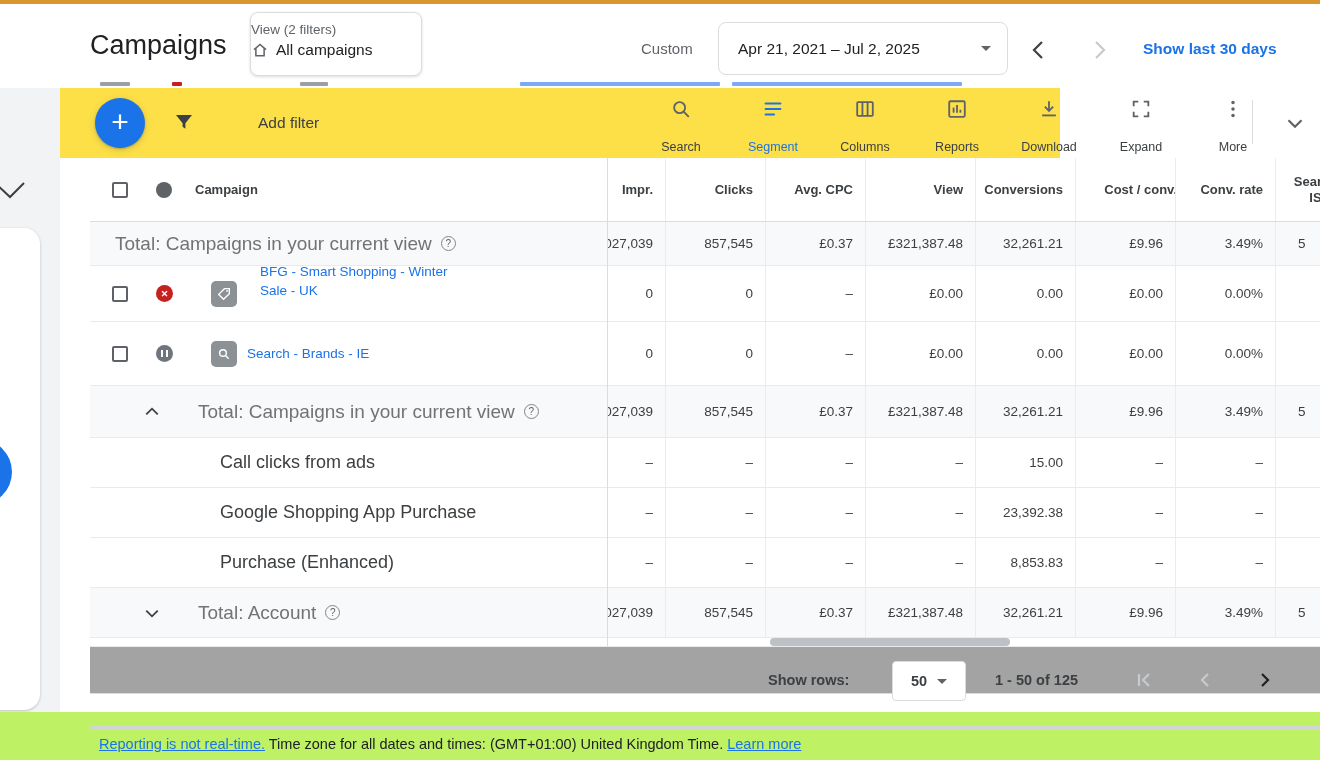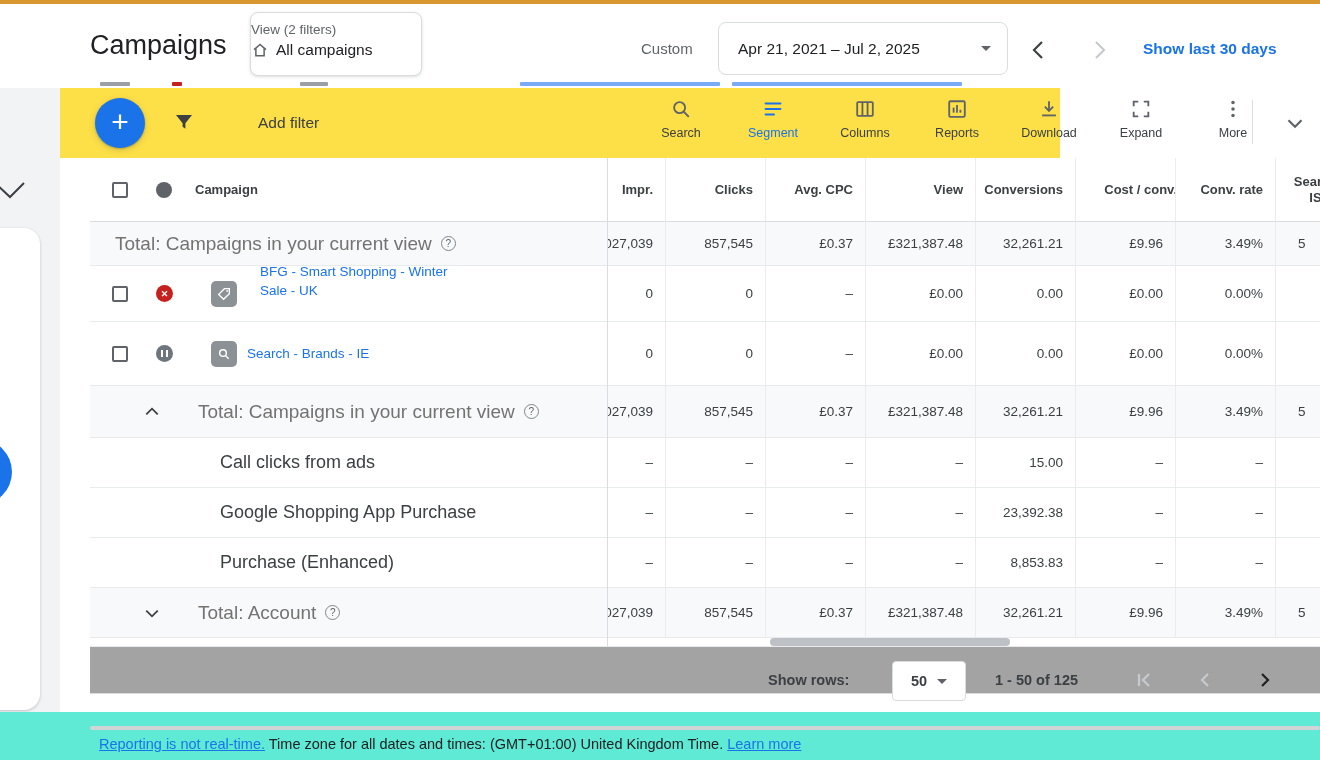--- a/index.html
+++ b/index.html
@@ -44,21 +44,21 @@
 
   
   .toolbar { position:absolute; left:0; top:0; width:1000px; height:70px; background:#fde047; }
   .fab { position:absolute; left:35px; top:10px; width:50px; height:50px; border-radius:50%; background:#1a73e8;
          box-shadow:0 1px 2px rgba(60,64,67,.3), 0 2px 6px 1px rgba(60,64,67,.15);
          display:flex; align-items:center; justify-content:center; cursor:pointer; }
   .fab::before { content:"+"; color:#fff; font-size:30px; font-weight:400; line-height:1; margin-top:-3px; }
   .funnel { position:absolute; left:112px; top:22px; cursor:pointer; }
   .add-filter { position:absolute; left:198px; top:26px; font-size:15.5px; color:#3c4043; cursor:pointer; }
   .tb-actions { position:absolute; left:575px; top:10px; display:flex; }
-  .tb-action { width:92px; display:flex; flex-direction:column; align-items:center; gap:6px; cursor:pointer; }
+  .tb-action { width:92px; display:flex; flex-direction:column; align-items:center; gap:20px; cursor:pointer; }
   .tb-action .lbl { font-size:12.5px; color:#3c4043; }
   .tb-action.active .lbl { color:#1a73e8; }
   .tb-divider { position:absolute; left:1192px; top:12px; width:1px; height:44px; background:#dadce0; }
   .tb-collapse { position:absolute; left:1222px; top:22px; cursor:pointer; }
 
   
   .table { position:absolute; left:30px; top:70px; width:1230px; }
   .row { display:flex; width:1265px; border-bottom:1px solid #e8eaed; background:#fff; overflow:hidden; position:relative; }
   .row.total { background:#f8f9fa; }
   .h64{height:64px} .h44{height:44px} .h56{height:56px} .h52{height:52px} .h50{height:50px}
@@ -105,21 +105,21 @@
            border-bottom:1px solid #dadce0; background:#a3a3a3;font-weight:bold; }
   .show-rows-label { position:absolute; left:678px; top:25px; font-size:14.5px; color:#3c4043; }
   .rows-select { position:absolute; left:802px; top:14px; width:74px; height:40px; border:1px solid #dadce0; border-radius:4px;
                  display:flex; align-items:center; justify-content:center; gap:10px; cursor:pointer; background:#fff; }
   .rows-select .val { font-size:14.5px; color:#3c4043; }
   .range-label { position:absolute; left:905px; top:25px; font-size:14.5px; color:#3c4043; }
   .pg-btn { position:absolute; top:22px; cursor:pointer; }
   .pg-first{left:1044px} .pg-prev{left:1104px} .pg-next{left:1164px} .pg-last{left:1224px}
 
   
-  .bottom-strip { position:absolute; left:0; top:712px; width:1320px; height:48px; background:#5eead4;padding-left:21px; }
+  .bottom-strip { position:absolute; left:0; top:712px; width:1320px; height:48px; background:#bef264;padding-left:21px; }
   .bottom-scrollbar { position:absolute; left:90px; top:14px; width:1230px; height:4px; background:#d2d5d7; border-radius:2px; }
   .notice { position:absolute; left:99px; top:24px; font-size:14.5px; color:#202124; white-space:nowrap; }
   .notice a { color:#1a73e8; text-decoration:underline; cursor:pointer; }
   .notice .plain { color:#202124; }
 
   svg { display:block; }
 </style>
 </head>
 <body>
 

